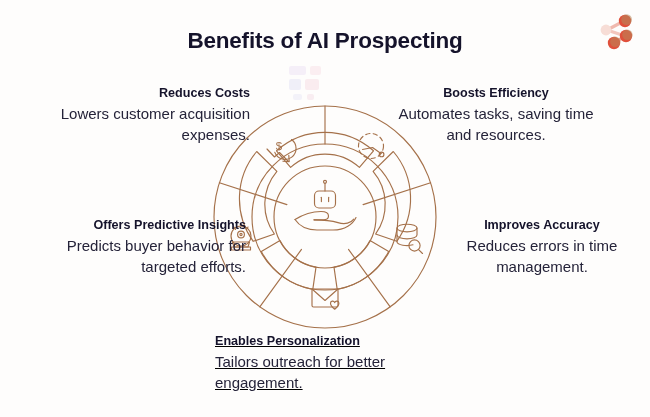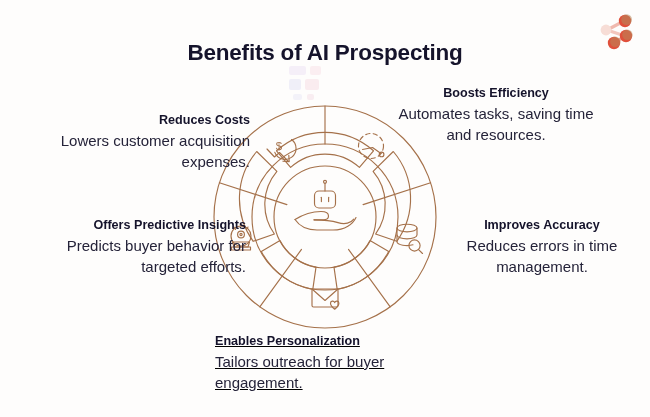--- a/index.html
+++ b/index.html
@@ -23,21 +23,21 @@
     position: absolute;
     top: 8px;
     right: 8px;
     width: 48px;
     height: 48px;
   }
 
   
   #title {
     position: absolute;
-    top: 40px;
+    top: 28px;
     left: 0;
     width: 650px;
     text-align: center;
     font-size: 22.5px;
     font-weight: bold;
     color: #15132b;
     letter-spacing: -0.2px;
     z-index: 4;
   }
   #watermark {
@@ -76,21 +76,21 @@
   .callout .c-desc {
     font-size: 15px;
     font-weight: normal;
     color: #252339;
     line-height: 1.38;
   }
   .align-right { text-align: right; }
   .align-left  { text-align: center;  }
   .align-center{  text-decoration: underline;}
 
-  #callout-reduces-costs        { left: 26px;  top: 85px;  width: 224px; margin-top: 27px; }
+  #callout-reduces-costs        { left: 26px;  top: 85px;  width: 224px; }
   #callout-boosts-efficiency    { left: 396px; top: 85px;  width: 200px; }
   #callout-predictive-insights  { left: 12px;  top: 217px; width: 198px; margin-left: 36px; }
   #callout-improves-accuracy    { left: 442px; top: 217px; width: 200px; }
   #callout-personalization      { left: 215px; top: 333px; width: 220px; }
 </style>
 </head>
 <body>
 
 <div id="canvas">
 
@@ -222,16 +222,16 @@
     <div class="c-desc">Predicts buyer behavior for targeted efforts.</div>
   </div>
 
   <div id="callout-improves-accuracy" class="callout align-left">
     <div class="c-title">Improves Accuracy</div>
     <div class="c-desc">Reduces errors in time management.</div>
   </div>
 
   <div id="callout-personalization" class="callout align-center">
     <div class="c-title">Enables Personalization</div>
-    <div class="c-desc">Tailors outreach for buyer engagement.</div>
+    <div class="c-desc">Tailors outreach for better engagement.</div>
   </div>
 
 </div>
 
 </body></html>

